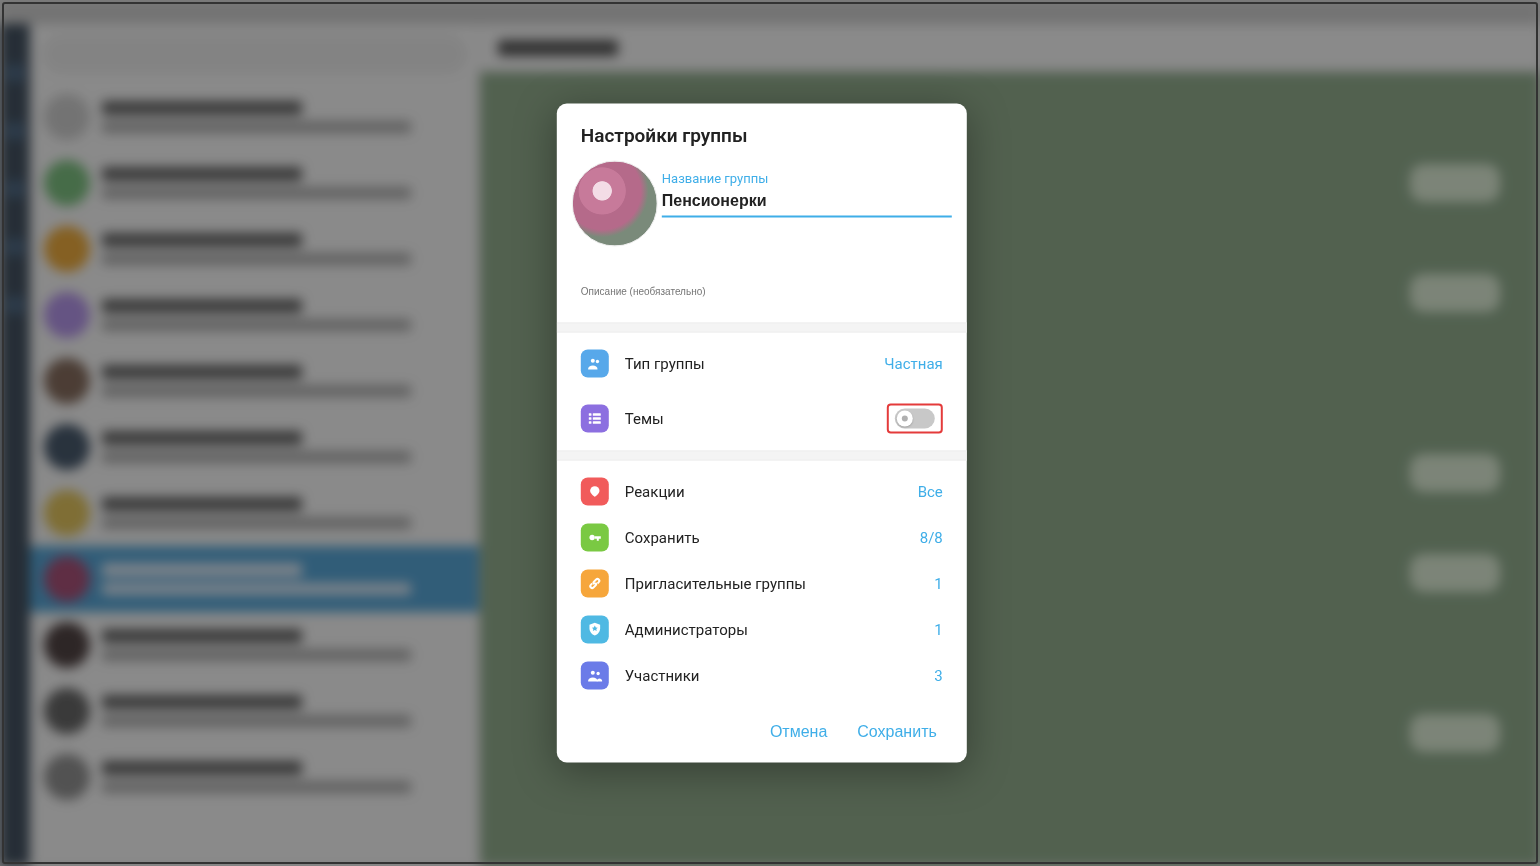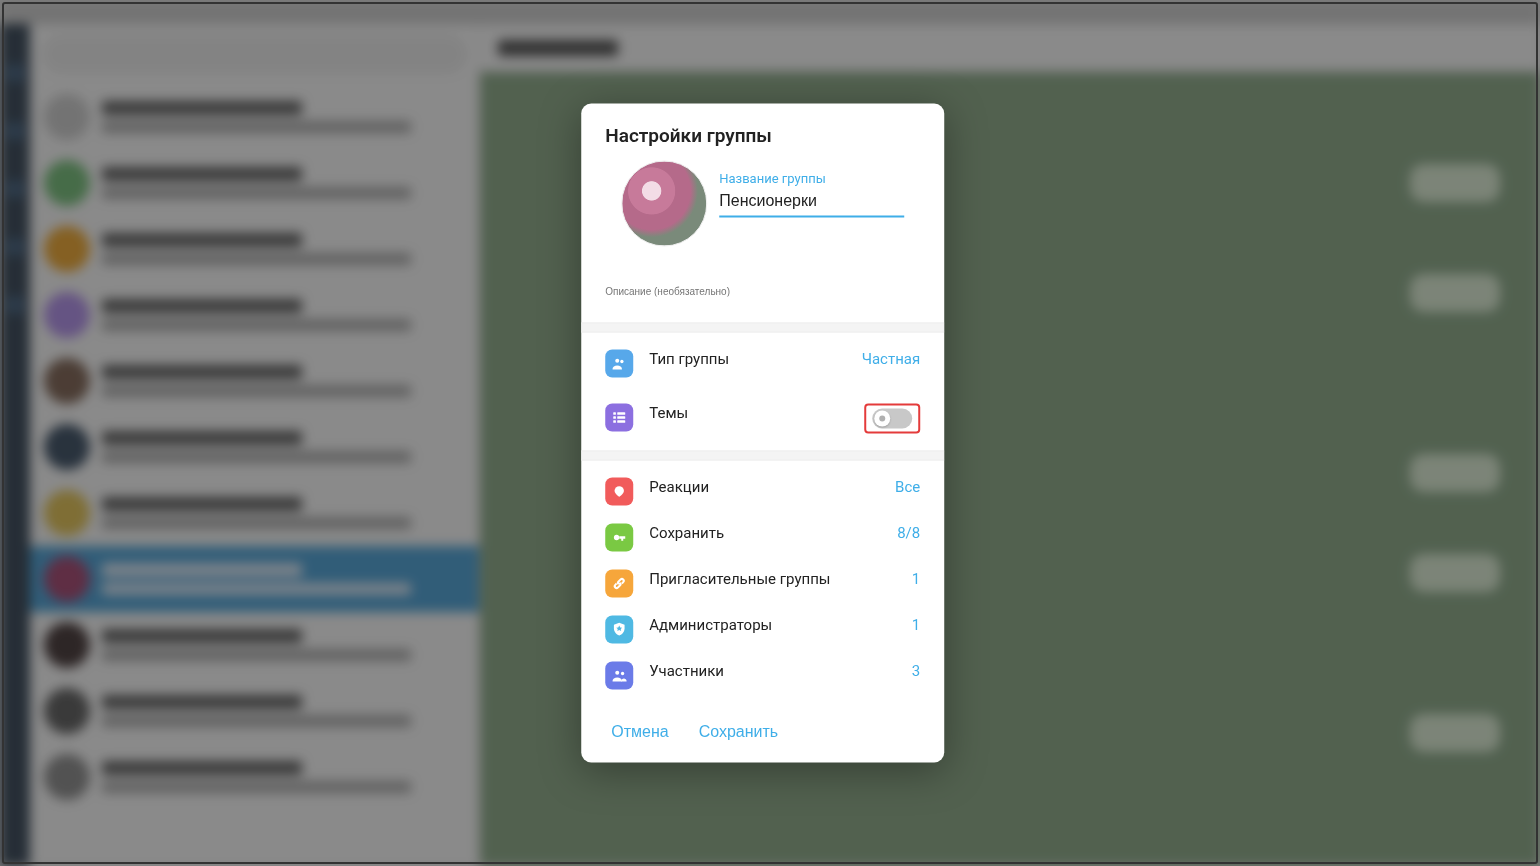--- a/index.html
+++ b/index.html
@@ -27,64 +27,64 @@
   .bg-chat-title { width:120px; height:16px; background:#444; border-radius:3px;}
   .bg-bubble { position:absolute; right:40px; background:#e1f3d8; border-radius:14px; height:38px; width:90px;}
   .bg-b1{ top:140px;} .bg-b2{ top:250px;} .bg-b3{ top:430px;} .bg-b4{ top:530px;} .bg-b5{top:690px;}
 
   
   .overlay { position:absolute; inset:0; background:rgba(0,0,0,0.45);}
 
   
   .modal {
     position:absolute; left:50%; top:50%; transform:translate(-52%, -50%);
-    width:363px; background:#fff; border-radius:10px;
+    width:410px; background:#fff; border-radius:10px;
     box-shadow:0 8px 40px rgba(0,0,0,0.35);
     overflow:hidden;
   }
   .modal-title { font-size:19px; font-weight:600; color:#222; padding:20px 24px 14px; }
-  .modal-head { display:flex; gap:12px; padding:0 40px 20px; align-items:flex-start;}
+  .modal-head { display:flex; gap:4px; padding:0 15px 20px; align-items:flex-start;}
   .group-photo {
     width:86px; height:86px; border-radius:50%; flex-shrink:0;
     background: radial-gradient(circle at 35% 35%, #f3dce6 0 12%, #c77a9a 13% 30%, #b56a8a 31% 50%, #7a8a7a 60% 100%);
     border:1px solid #eee;
   }
   .name-field { flex:1; padding-top:10px;}
   .name-label { font-size:13px; color:#3faee8; margin-bottom:4px;}
   .name-input {
     width:100%; border:none; border-bottom:2px solid #3faee8;
-    font-size:16px; color:#222; padding:2px 0 6px; outline:none;
+    font-size:16px; color:#222; padding:2px 0 6px; outline:none;font-weight:bold;
   }
   .desc-row { padding:14px 24px 24px; color:#999; font-size:15px;}
   .divider { height:10px; background:#f4f4f4; border-top:1px solid #eee; border-bottom:1px solid #eee;}
 
   .menu-section { padding:8px 0;}
   .menu-row {
-    display:flex; gap:16px; padding:9px 24px;
+    display:flex; align-items:center; gap:16px; padding:9px 24px;
     font-size:15px; color:#222; cursor:pointer;
   }
   .menu-icon { width:28px; height:28px; border-radius:7px; display:flex; align-items:center; justify-content:center; flex-shrink:0;}
   .menu-icon svg { width:16px; height:16px; fill:#fff;}
   .ic-blue{background:#57a8ea;} .ic-green{background:#5dc452;} .ic-purple{background:#8c6fe0;}
   .ic-red{background:#f15b5b;} .ic-lime{background:#7ac943;} .ic-orange{background:#f6a63b;}
   .ic-teal{background:#4fb9e3;} .ic-indigo{background:#6b7be8;}
   .menu-label{ flex:1;}
   .menu-value{ color:#3faee8; font-size:15px;}
   .toggle-wrap{
     border:2px solid #e43b3b; border-radius:4px; padding:3px 6px;
   }
   .toggle { width:40px; height:20px; background:#c8c8c8; border-radius:12px; position:relative;}
   .toggle-knob {
     position:absolute; left:2px; top:2px; width:16px; height:16px; border-radius:50%;
     background:#fff; display:flex; align-items:center; justify-content:center;
     box-shadow:0 1px 2px rgba(0,0,0,0.2);
   }
   .toggle-knob::after{ content:""; width:6px; height:6px; border-radius:50%; background:#b0b0b0;}
 
-  .modal-footer { display:flex; gap:30px; padding:16px 30px 22px; }
+  .modal-footer { display:flex; justify-content:flex-end; gap:30px; padding:16px 30px 22px; }
   .modal-footer button { border:none; background:none; color:#3faee8; font-size:16px; font-weight:500; cursor:pointer;}
 
   
   .frame { position:absolute; inset:2px; border:2px solid #333; border-radius:3px; pointer-events:none;}
 </style>
 </head>
 <body>
 
 <div class="bg-app">
   <div class="bg-titlebar"></div>

